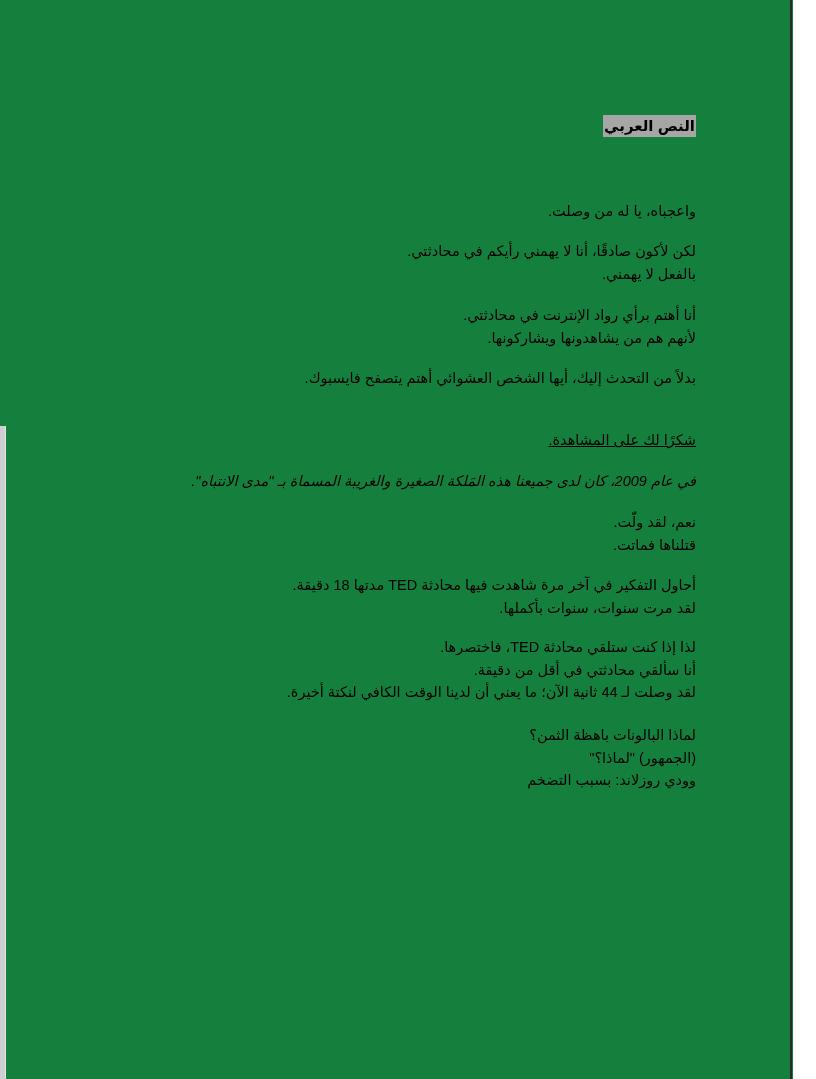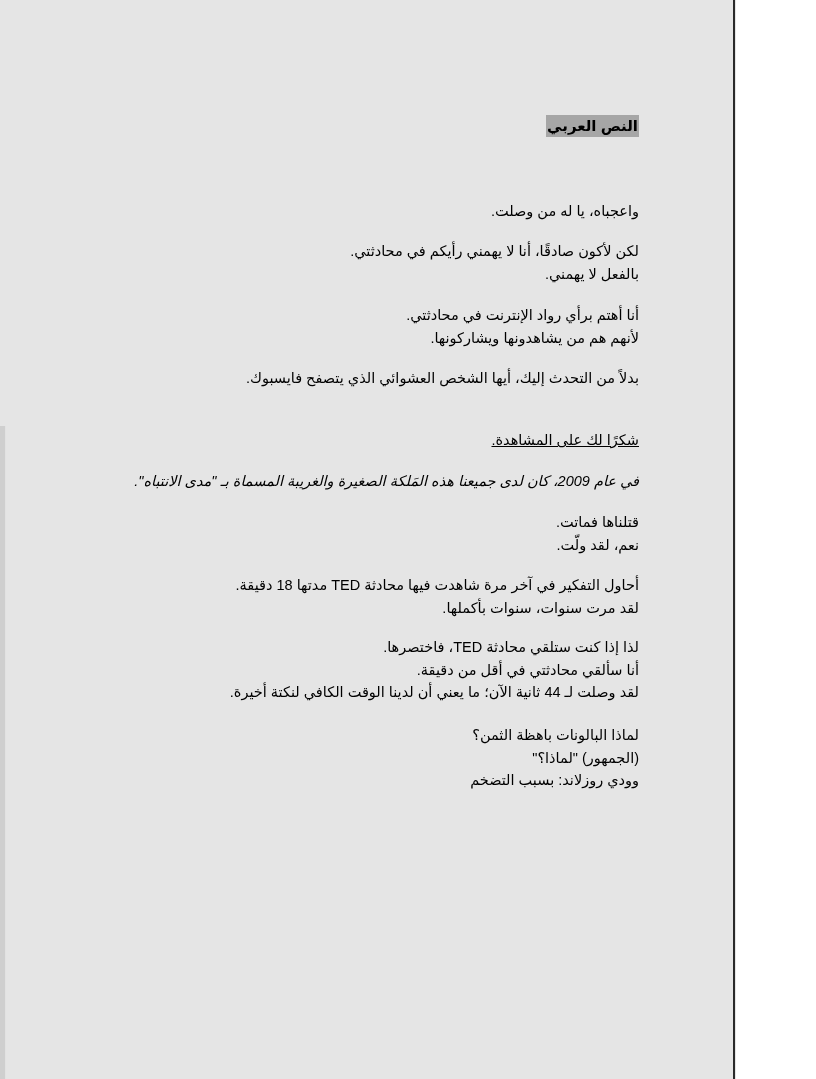--- a/index.html
+++ b/index.html
@@ -12,23 +12,23 @@
       height: 1079px;
       position: relative;
       overflow: hidden;
       font-family: "Liberation Sans", "DejaVu Sans", sans-serif;
       color: #000000;
     }
     .page {
       position: absolute;
       left: 0;
       top: 0;
-      width: 736px;
+      width: 793px;
       height: 1079px;
-      background: #e5e5e5;
+      background: #15803d;
     }
     .left-strip {
       position: absolute;
       left: 0;
       top: 426px;
       width: 5px;
       height: 653px;
       background: #cfcfcf;
       border-right: 1px solid #e2e2e2;
     }
@@ -90,34 +90,34 @@
       <span class="line">لكن لأكون صادقًا، أنا لا يهمني رأيكم في محادثتي.</span>
       <span class="line">بالفعل لا يهمني.</span>
     </div>
 
     <div class="para" style="top:304px;">
       <span class="line">أنا أهتم برأي رواد الإنترنت في محادثتي.</span>
       <span class="line">لأنهم هم من يشاهدونها ويشاركونها.</span>
     </div>
 
     <div class="para" style="top:367px;">
-      <span class="line">بدلاً من التحدث إليك، أيها الشخص العشوائي الذي يتصفح فايسبوك.</span>
+      <span class="line">بدلاً من التحدث إليك، أيها الشخص العشوائي أهتم يتصفح فايسبوك.</span>
     </div>
 
     <div class="para" style="top:429px;text-decoration:underline;">
       <span class="line">شكرًا لك على المشاهدة.</span>
     </div>
 
     <div class="para" style="top:470px;font-style:italic;">
       <span class="line">في عام 2009، كان لدى جميعنا هذه المَلكة الصغيرة والغريبة المسماة بـ "مدى الانتباه".</span>
     </div>
 
     <div class="para" style="top:511px;">
+      <span class="line">نعم، لقد ولّت.</span>
       <span class="line">قتلناها فماتت.</span>
-      <span class="line">نعم، لقد ولّت.</span>
     </div>
 
     <div class="para" style="top:574px;">
       <span class="line">أحاول التفكير في آخر مرة شاهدت فيها محادثة TED مدتها 18 دقيقة.</span>
       <span class="line">لقد مرت سنوات، سنوات بأكملها.</span>
     </div>
 
     <div class="para" style="top:636px;">
       <span class="line">لذا إذا كنت ستلقي محادثة TED، فاختصرها.</span>
       <span class="line">أنا سألقي محادثتي في أقل من دقيقة.</span>

